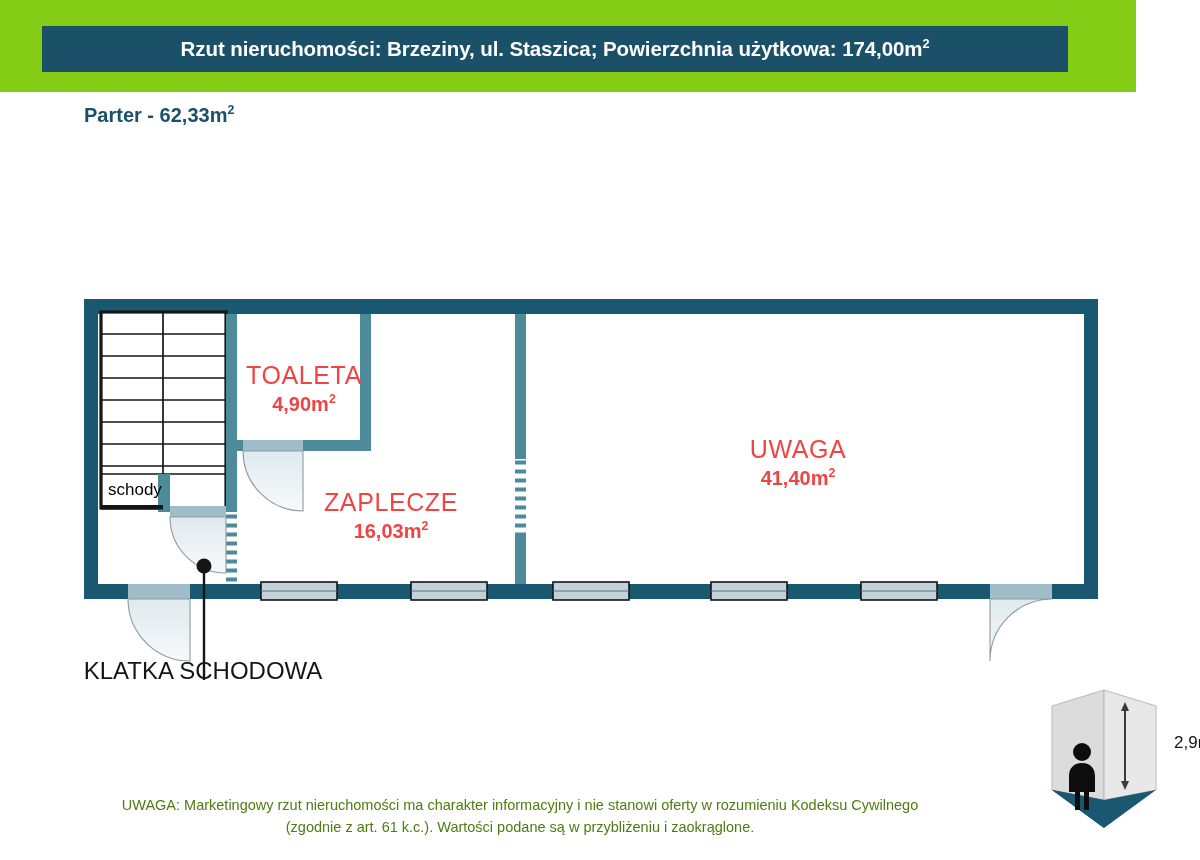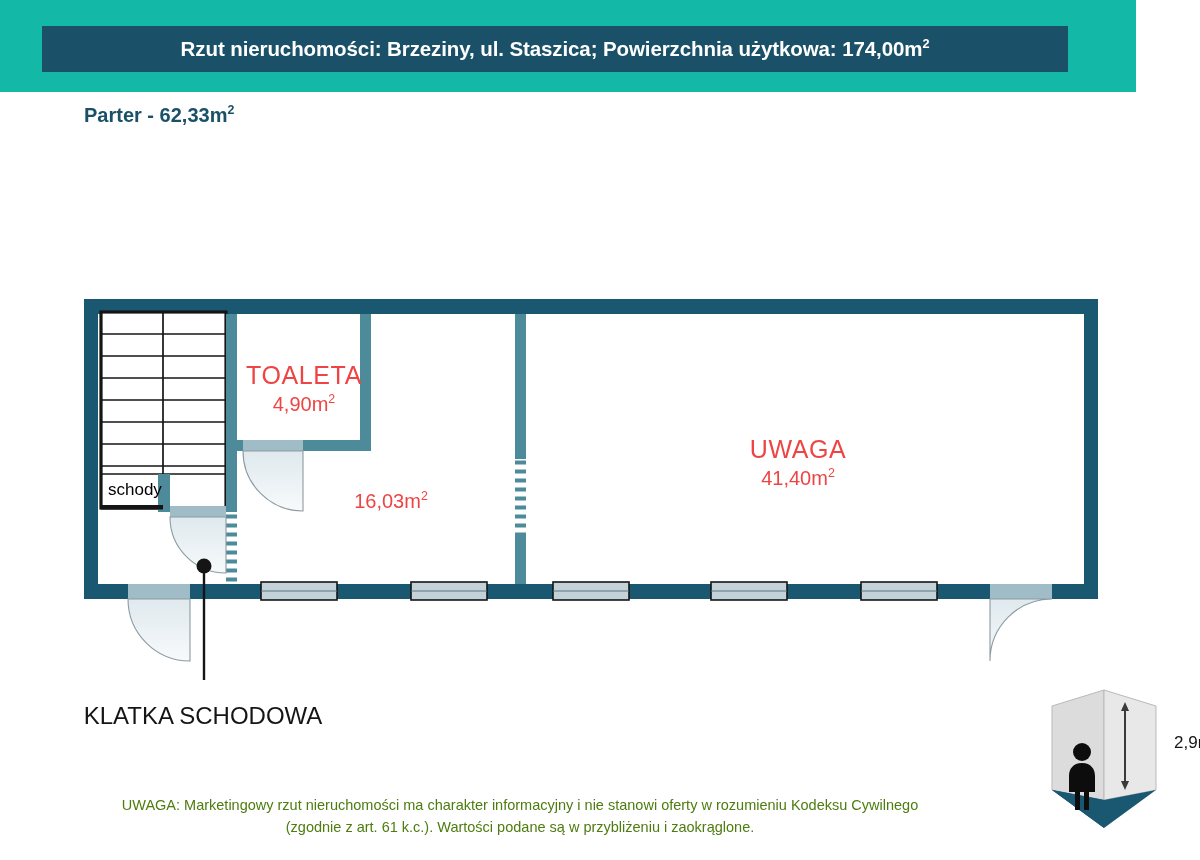--- a/index.html
+++ b/index.html
@@ -19,21 +19,21 @@
     width: 1200px;
     height: 860px;
   }
 
   
   .header-band {
     position: absolute;
     left: 0; top: 0;
     width: 1136px;
     height: 92px;
-    background: #14b8a6;
+    background: #84cc16;
   }
   .header-bar {
     position: absolute;
     left: 42px; top: 26px;
     width: 1026px; height: 46px;
     background: #1a5168;
     display: flex;
     align-items: center;
     justify-content: center;
     box-sizing: border-box;
@@ -85,20 +85,21 @@
   }
   .room-label .rname {
     display: block;
     font-size: 25px;
     letter-spacing: 0.6px;
   }
   .room-label .rarea {
     display: block;
     font-size: 20px;
     margin-top: 2px;
+    font-weight: bold;
   }
   .room-label sup {
     font-size: 0.62em;
     vertical-align: super;
     line-height: 0;
   }
 
   .stair-text {
     position: absolute;
     font-size: 17px;
@@ -106,21 +107,20 @@
     white-space: nowrap;
   }
 
   .callout-label {
     position: absolute;
     text-align: center;
     font-size: 24px;
     color: #151515;
     line-height: 1.22;
     white-space: nowrap;
-    margin-top: 45px;
   }
 
   .height-text {
     position: absolute;
     font-size: 17px;
     color: #151515;
     white-space: nowrap;
     margin-left: 44px;
   }
 
@@ -283,20 +283,21 @@
       <polygon points="1125,790 1121,781 1129,781" fill="#3a3a3a"></polygon>
     </g>
   </svg>
 
   <div class="room-label" style="left:238px; top:361px; width:132px;">
     <span class="rname">TOALETA</span>
     <span class="rarea"><span>4,90m</span><sup>2</sup></span>
   </div>
 
   <div class="room-label" style="left:315px; top:488px; width:152px;">
+    <span class="rname">ZAPLECZE</span>
     <span class="rarea"><span>16,03m</span><sup>2</sup></span>
   </div>
 
   <div class="room-label" style="left:718px; top:435px; width:160px;">
     <span class="rname">UWAGA</span>
     <span class="rarea"><span>41,40m</span><sup>2</sup></span>
   </div>
 
   <div class="stair-text" style="left:108px; top:480px;">schody</div>
 

